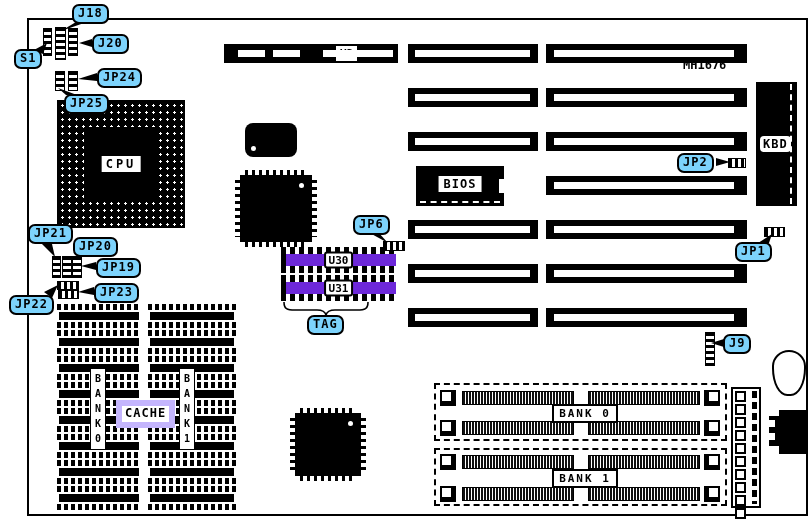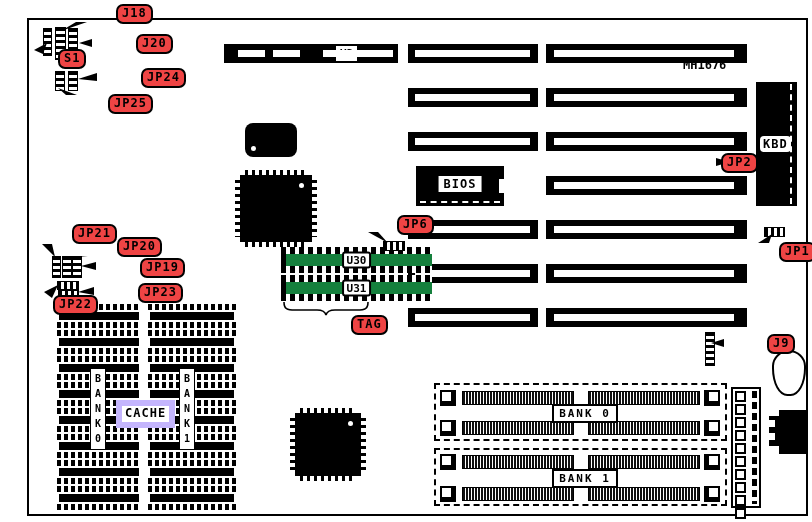--- a/index.html
+++ b/index.html
@@ -17,23 +17,23 @@
   .slot-m { width:130px; } .slot-r { width:201px; }
   .slot-m::after, .slot-r::after { content:""; position:absolute; top:6px; height:7px; background:#fff; }
   .slot-m::after { left:7px; right:8px; }
   .slot-r::after { left:8px; right:13px; }
   .vslot { position:absolute; width:174px; height:19px; background:#000; z-index:5; }
   .vseg { position:absolute; top:6px; height:7px; background:#fff; }
   .vlabel { position:absolute; top:1px; width:21px; height:15px; background:#fff; border:1px solid #000;
             font:700 11px "DejaVu Sans Mono", monospace; text-align:center; line-height:15px; }
 
   
-  .callout { position:absolute; background:#ef4444; border:2px solid #000; border-radius:7px;
+  .callout { position:absolute; background:#7dd3fc; border:2px solid #000; border-radius:7px;
              font:700 12px "DejaVu Sans Mono", monospace; letter-spacing:1px;
-             padding:0 4px; height:16px; line-height:15px; z-index:30; white-space:nowrap;margin-left:44px; }
+             padding:0 4px; height:16px; line-height:15px; z-index:30; white-space:nowrap; }
 
   
   .jmpv { position:absolute; border:1px solid #000; z-index:20;
           background:repeating-linear-gradient(180deg,#000 0 3px,#fff 3px 6px); }
   .jmph { position:absolute; border:1px solid #000; z-index:20;
           background:repeating-linear-gradient(90deg,#000 0 3px,#fff 3px 6px); }
 
   
   .cpu { position:absolute; left:57px; top:100px; width:128px; height:128px; background:#000; z-index:6; }
   .cpu .dots { position:absolute; inset:2px;
@@ -59,21 +59,21 @@
 
   
   .bios { position:absolute; left:416px; top:166px; width:88px; height:40px; background:#000; z-index:6; }
   .bios .dash { position:absolute; left:4px; right:4px; bottom:3px; border-bottom:2px dashed #fff; }
   .bios .notch { position:absolute; right:0; top:13px; width:5px; height:14px; background:#fff; }
   .bios .lbl { position:absolute; left:50%; top:45%; transform:translate(-50%,-50%);
                background:#fff; padding:1px 5px; font:700 12px "DejaVu Sans Mono",monospace;
                letter-spacing:1px; }
 
   
-  .dip { position:absolute; width:115px; height:26px; background:#15803d; z-index:6;padding-left:36px; }
+  .dip { position:absolute; width:115px; height:26px; background:#6d28d9; z-index:6; }
   .dip::before,.dip::after { content:""; position:absolute; left:0; right:0; height:7px;
        background:repeating-linear-gradient(90deg,#000 0 5px,#fff 5px 9px); border:0; }
   .dip::before { top:0; } .dip::after { bottom:0; }
   .dip .cap { position:absolute; left:0; top:0; bottom:0; width:5px; background:#000; }
   .dip .lbl { position:absolute; left:50%; top:50%; transform:translate(-50%,-50%);
               background:#fff; border:2px solid #000; border-radius:3px;
               font:700 11px "DejaVu Sans Mono",monospace; line-height:13px; padding:0 3px; z-index:2; }
 
   
   .cachecol { position:absolute; display:flex; flex-direction:column; gap:2px; z-index:5; }
@@ -151,20 +151,25 @@
   <div class="slot slot-m" style="left:408px; top:308px;"></div>
 
   <div class="slot slot-r" style="left:546px; top:44px;"></div>
   <div class="slot slot-r" style="left:546px; top:88px;"></div>
   <div class="slot slot-r" style="left:546px; top:132px;"></div>
   <div class="slot slot-r" style="left:546px; top:176px;"></div>
   <div class="slot slot-r" style="left:546px; top:220px;"></div>
   <div class="slot slot-r" style="left:546px; top:264px;"></div>
   <div class="slot slot-r" style="left:546px; top:308px;"></div>
 
+  <div class="cpu">
+    <div class="dots"></div>
+    <div class="core"></div>
+    <div class="lbl">CPU</div>
+  </div>
 
   <div class="rchip" style="left:245px; top:123px; width:52px; height:34px;">
     <div class="dot" style="left:6px; bottom:6px;"></div>
   </div>
 
   <div class="qfp" style="left:240px; top:175px; width:72px; height:67px;">
     <span class="pt"></span>
     <span class="pb"></span>
     <span class="pl"></span>
     <span class="pr"></span>

